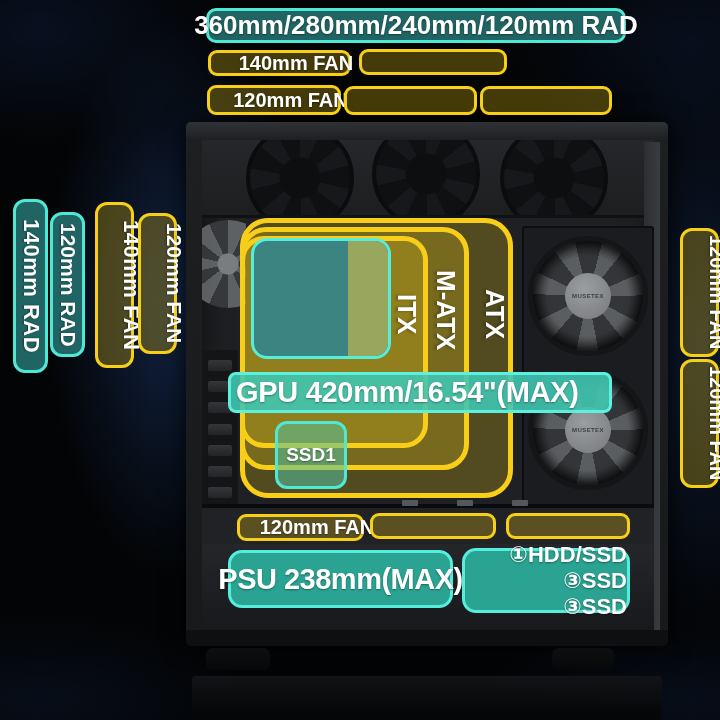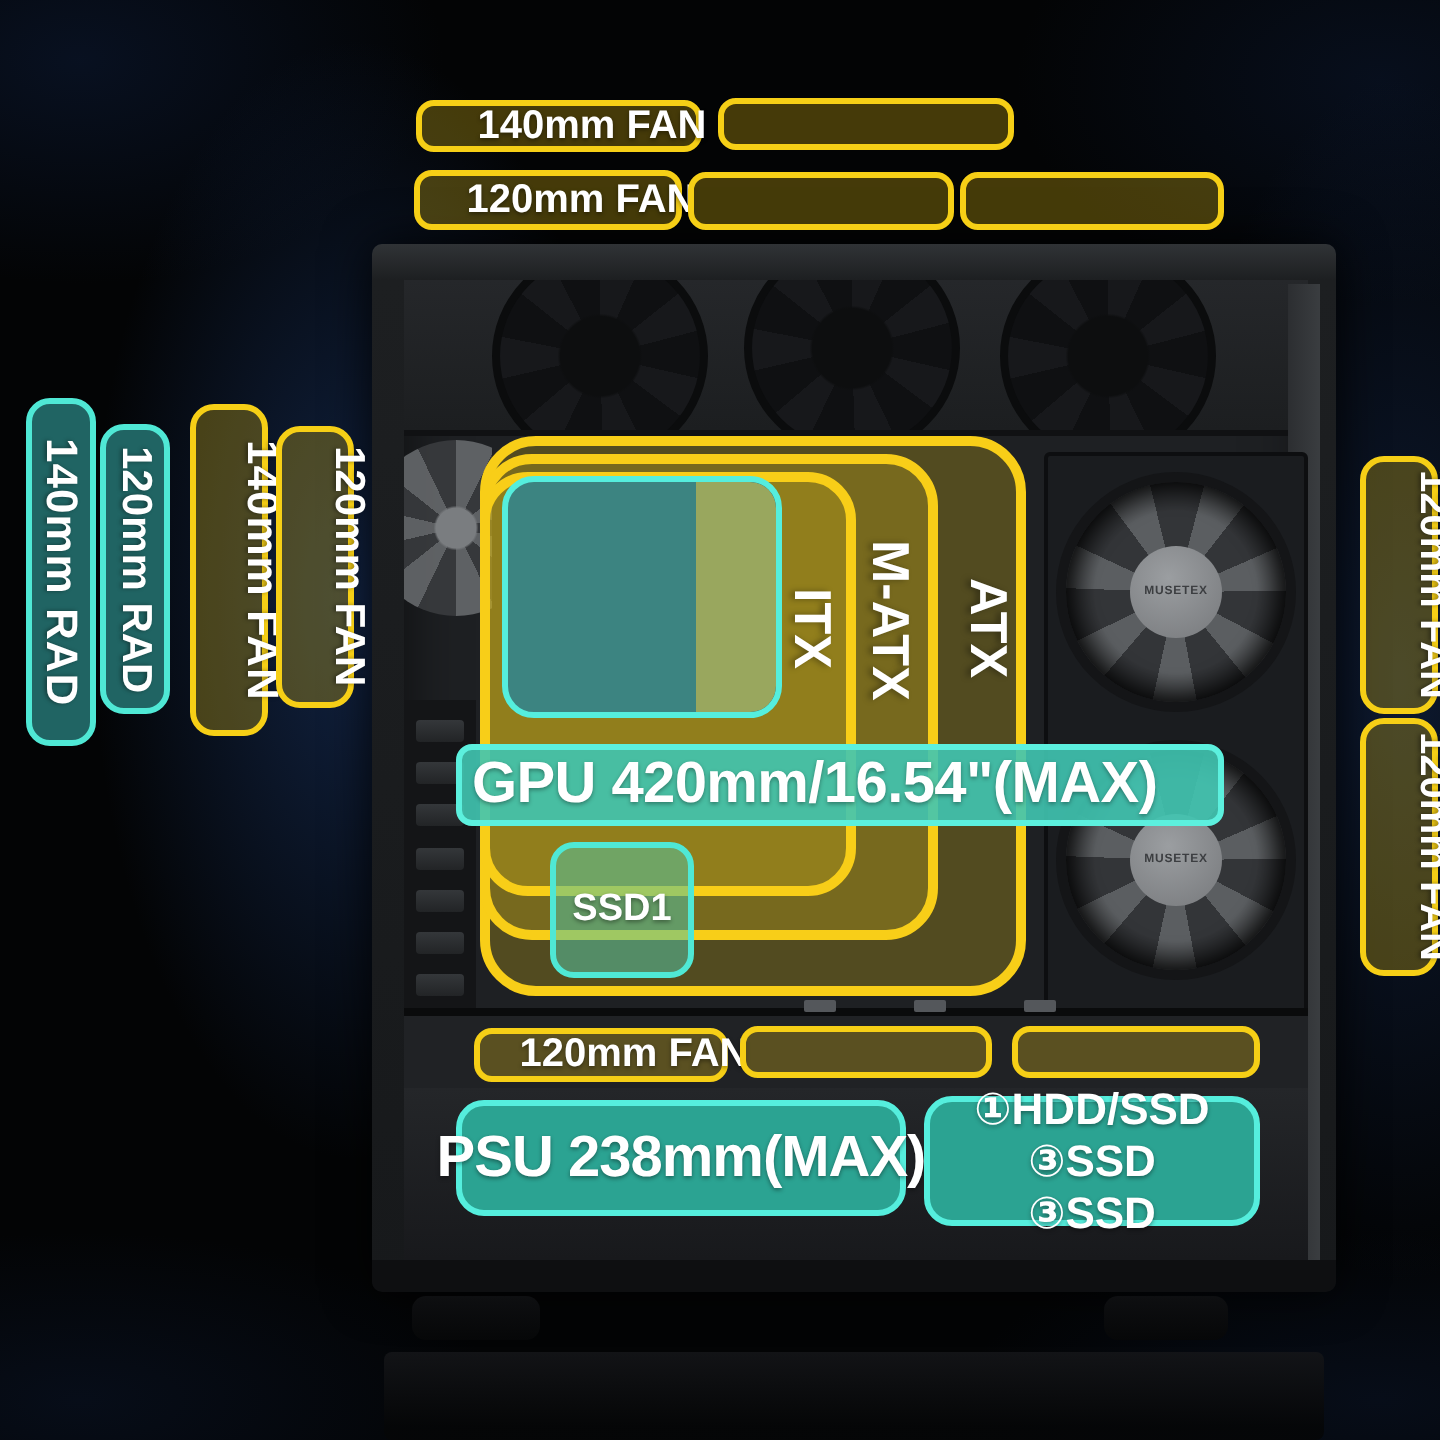--- a/index.html
+++ b/index.html
@@ -141,39 +141,40 @@
   <div class="mobo-label" style="left:480px;top:281px;width:28px;height:66px;">ATX</div>
 
   <div class="abs cpu-badge">
     <div class="cpu-green"></div>
   </div>
 
   <div class="abs gpu-badge">GPU 420mm/16.54"(MAX)</div>
 
   <div class="badge ssd" style="left:275px;top:421px;width:72px;height:68px;">SSD1</div>
 
+  <div class="badge teal r10" style="left:206px;top:8px;width:420px;height:35px;font-size:26px;">360mm/280mm/240mm/120mm RAD</div>
   <div class="badge yellow r9" style="left:208px;top:50px;width:143px;height:26px;font-size:20px;">140mm FAN</div>
   <div class="badge yellow r9" style="left:359px;top:49px;width:148px;height:26px;"></div>
   <div class="badge yellow r9" style="left:207px;top:85px;width:134px;height:30px;font-size:20px;">120mm FAN</div>
   <div class="badge yellow r9" style="left:344px;top:86px;width:133px;height:29px;"></div>
   <div class="badge yellow r9" style="left:480px;top:86px;width:132px;height:29px;"></div>
 
   <div class="badge teal vbadge r12" style="left:13px;top:199px;width:35px;height:174px;font-size:22px;letter-spacing:.5px;">140mm RAD</div>
   <div class="badge teal vbadge r12" style="left:50px;top:212px;width:35px;height:145px;font-size:21px;">120mm RAD</div>
   <div class="badge yellow vbadge r12" style="left:95px;top:202px;width:36px;height:166px;font-size:22px;letter-spacing:.5px;">140mm FAN</div>
   <div class="badge yellow vbadge r12" style="left:138px;top:213px;width:34px;height:141px;font-size:21px;">120mm FAN</div>
 
   <div class="badge yellow vbadge r12" style="left:680px;top:228px;width:33px;height:129px;font-size:20px;">120mm FAN</div>
   <div class="badge yellow vbadge r12" style="left:680px;top:359px;width:33px;height:129px;font-size:20px;">120mm FAN</div>
 
   <div class="badge yellow r9" style="left:237px;top:514px;width:127px;height:27px;font-size:20px;">120mm FAN</div>
   <div class="badge yellow r9" style="left:370px;top:513px;width:126px;height:26px;"></div>
   <div class="badge yellow r9" style="left:506px;top:513px;width:124px;height:26px;"></div>
 
   <div class="badge teal-solid r14" style="left:228px;top:550px;width:225px;height:58px;font-size:29px;letter-spacing:-.5px;">PSU 238mm(MAX)</div>
 
-  <div class="badge teal-solid r14 bays" style="left:462px;top:548px;width:168px;height:65px;">
+  <div class="badge teal-solid r14 bays" style="left:462px;top:548px;width:168px;height:65px;align-items:flex-end;">
     <div>①HDD/SSD</div>
     <div>③SSD</div>
     <div>③SSD</div>
   </div>
 
 </div>
 
 </body></html>

